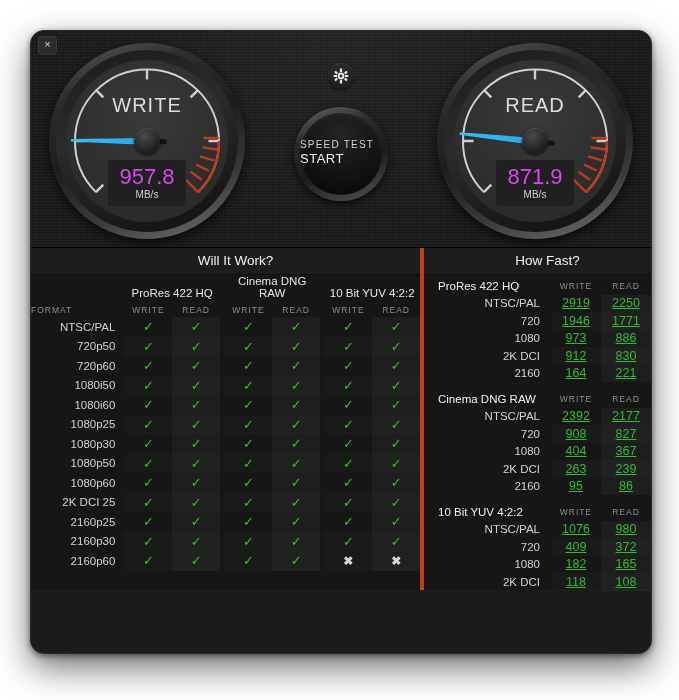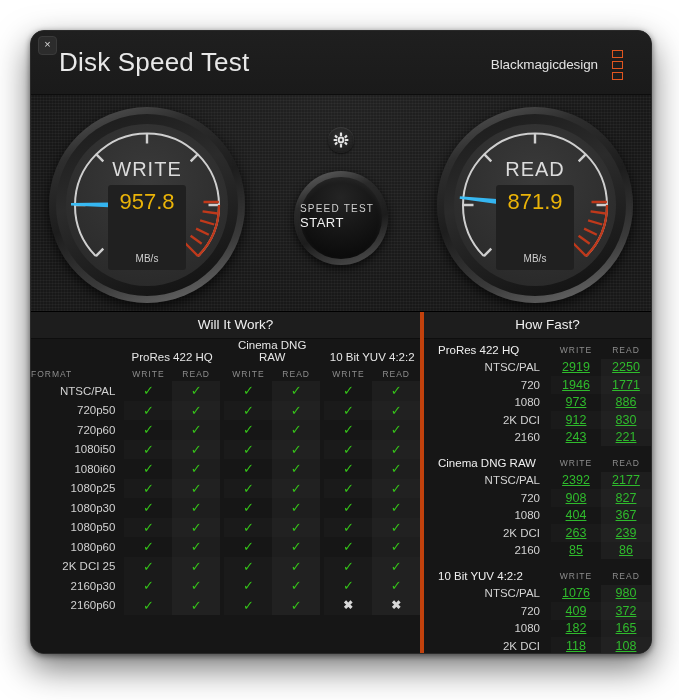--- a/index.html
+++ b/index.html
@@ -179,29 +179,28 @@
     transform: translateX(-50%);
     width: 78px;
     padding: 4px 0 5px;
     background: #202020;
     border-radius: 3px;
     text-align: center;
   }
   .value-box .num {
     display: block;
     font-size: 22px;
-    color: #eab308;
+    color: #d946ef;
     line-height: 25px;
   }
   .value-box .unit {
     display: block;
     font-size: 10px;
     color: #cfcfcf;
     line-height: 12px;
-    margin-top: 39px;
   }
 
   
   .gear-btn {
     position: absolute;
     left: 50%;
     margin-left: -13px;
     top: 32px;
     width: 26px; height: 26px;
     border-radius: 50%;
@@ -351,29 +350,20 @@
   .hf tr.odd td.val.alt { background: rgba(255,255,255,0.05); }
   .hf tr.spacer td { height: 8px; }
 </style>
 </head>
 <body>
 
 <div id="app">
 
   <div class="close-btn">×</div>
 
-  <div class="titlebar">
-    <div class="app-title">Disk Speed Test</div>
-    <div class="brand">Blackmagicdesign</div>
-    <div class="brand-logo">
-      <i></i>
-        <i></i>
-        <i></i>
-    </div>
-  </div>
 
   <div class="gauge-area">
 
     <div class="gauge write">
       <div class="ring2"></div>
       <div class="face">
         <svg width="162" height="162" viewBox="0 0 162 162">
           <path d="M 29.9 132.1 A 72 72 0 1 1 132.1 132.1" fill="none" stroke="#cfcfcf" stroke-width="2"></path>
           <g stroke="#cfcfcf" stroke-width="2.4">
             <line x1="29.9" y1="132.1" x2="37.3" y2="124.7"></line>
@@ -596,20 +586,31 @@
               <td class="fmt">2K DCI 25</td>
               <td class="cell"><span class="tick">✓</span></td>
               <td class="cell alt"><span class="tick">✓</span></td>
               <td class="gap"></td>
               <td class="cell"><span class="tick">✓</span></td>
               <td class="cell alt"><span class="tick">✓</span></td>
               <td class="gap"></td>
               <td class="cell"><span class="tick">✓</span></td>
               <td class="cell alt"><span class="tick">✓</span></td>
             </tr>
+            <tr>
+              <td class="fmt">2160p25</td>
+              <td class="cell"><span class="tick">✓</span></td>
+              <td class="cell alt"><span class="tick">✓</span></td>
+              <td class="gap"></td>
+              <td class="cell"><span class="tick">✓</span></td>
+              <td class="cell alt"><span class="tick">✓</span></td>
+              <td class="gap"></td>
+              <td class="cell"><span class="tick">✓</span></td>
+              <td class="cell alt"><span class="tick">✓</span></td>
+            </tr>
             <tr class="odd">
               <td class="fmt">2160p30</td>
               <td class="cell"><span class="tick">✓</span></td>
               <td class="cell alt"><span class="tick">✓</span></td>
               <td class="gap"></td>
               <td class="cell"><span class="tick">✓</span></td>
               <td class="cell alt"><span class="tick">✓</span></td>
               <td class="gap"></td>
               <td class="cell"><span class="tick">✓</span></td>
               <td class="cell alt"><span class="tick">✓</span></td>
@@ -653,21 +654,21 @@
               <td class="val">973</td>
               <td class="val alt">886</td>
             </tr>
             <tr class="odd">
               <td class="fmt">2K DCI</td>
               <td class="val">912</td>
               <td class="val alt">830</td>
             </tr>
             <tr>
               <td class="fmt">2160</td>
-              <td class="val">243</td>
+              <td class="val">164</td>
               <td class="val alt">221</td>
             </tr>
             <tr class="spacer">
               <td colspan="3"></td>
             </tr>
             <tr>
               <td class="grp">Cinema DNG RAW</td>
               <td class="subhead">WRITE</td>
               <td class="subhead">READ</td>
             </tr>
@@ -686,21 +687,21 @@
               <td class="val">404</td>
               <td class="val alt">367</td>
             </tr>
             <tr class="odd">
               <td class="fmt">2K DCI</td>
               <td class="val">263</td>
               <td class="val alt">239</td>
             </tr>
             <tr>
               <td class="fmt">2160</td>
-              <td class="val">85</td>
+              <td class="val">95</td>
               <td class="val alt">86</td>
             </tr>
             <tr class="spacer">
               <td colspan="3"></td>
             </tr>
             <tr>
               <td class="grp">10 Bit YUV 4:2:2</td>
               <td class="subhead">WRITE</td>
               <td class="subhead">READ</td>
             </tr>

